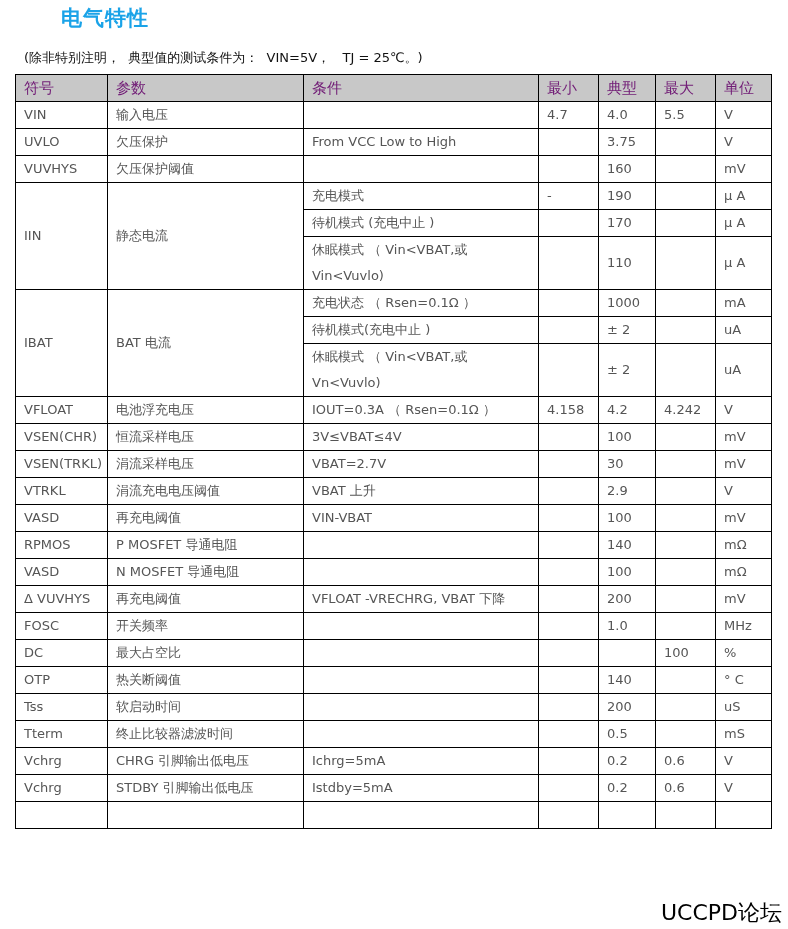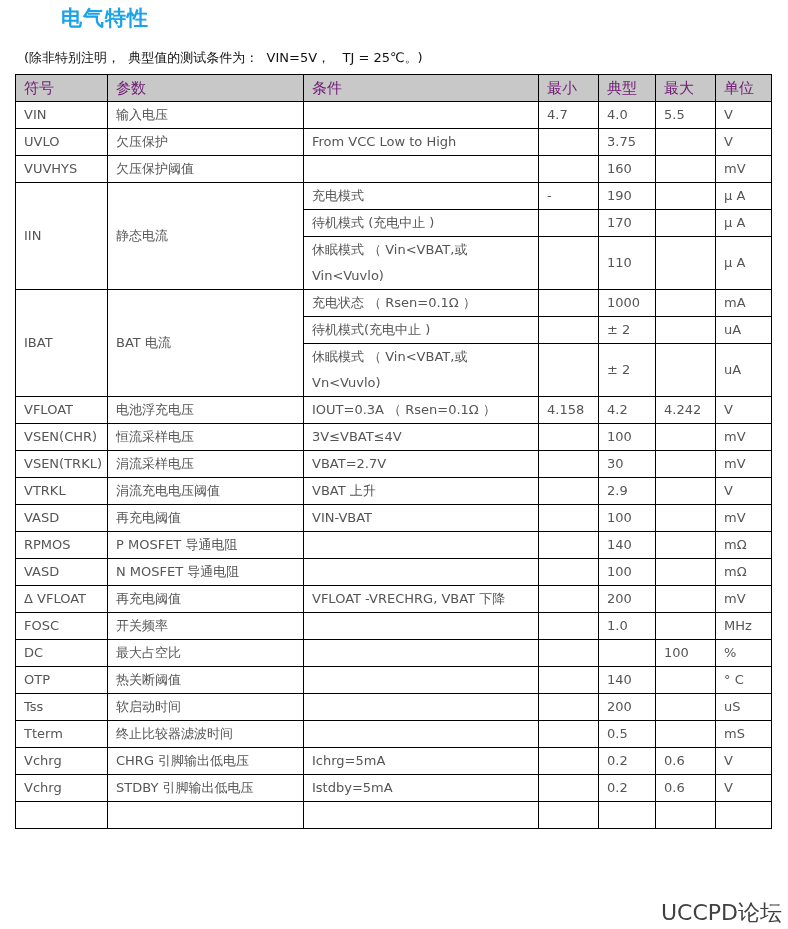--- a/index.html
+++ b/index.html
@@ -5,21 +5,21 @@
   html, body { margin: 0; padding: 0; background: #ffffff; }
   body { width: 788px; height: 929px; position: relative; overflow: hidden;
          font-family: "DejaVu Sans", "Liberation Sans", sans-serif; color: #333; }
   .title { position: absolute; left: 15px; top: 4px; font-size: 21px; font-weight: bold; color: #1aa3e8; letter-spacing: 1px; margin-left: 46px; }
   .note { position: absolute; left: 24px; top: 49px; font-size: 13px; color: #111; white-space: pre; }
   table.spec { position: absolute; left: 15px; top: 74px; border-collapse: collapse; table-layout: fixed; width: 756px; }
   table.spec th, table.spec td { border: 1px solid #000; padding: 0 8px; font-size: 13px; line-height: 26px; vertical-align: middle; text-align: left; overflow: hidden; white-space: nowrap; }
   table.spec th { background: #c8c8c8; color: #701a75; font-weight: normal; font-size: 15px; height: 26px; }
   table.spec td { color: #555; height: 26px; }
   table.spec td.wrap { white-space: normal; }
-  .watermark { position: absolute; right: 6px; top: 898px; font-size: 22px; color: #404040; }
+  .watermark { position: absolute; right: 6px; top: 898px; font-size: 22px; color: #000000; }
 </style>
 </head>
 <body>
 
 <div class="title">电气特性</div>
 <div class="note">(除非特别注明，  典型值的测试条件为：  VIN=5V，   TJ = 25℃。)</div>
 
 <table class="spec">
   <colgroup>
     <col style="width:92px">
@@ -176,21 +176,21 @@
     <tr>
         <td>VASD</td>
         <td>N MOSFET 导通电阻</td>
         <td></td>
         <td></td>
         <td>100</td>
         <td></td>
         <td>mΩ</td>
       </tr>
     <tr>
-        <td class="wrap">Δ VFLOAT</td>
+        <td class="wrap">Δ VUVHYS</td>
         <td>再充电阈值</td>
         <td>VFLOAT -VRECHRG, VBAT 下降</td>
         <td></td>
         <td>200</td>
         <td></td>
         <td>mV</td>
       </tr>
     <tr>
         <td>FOSC</td>
         <td>开关频率</td>

